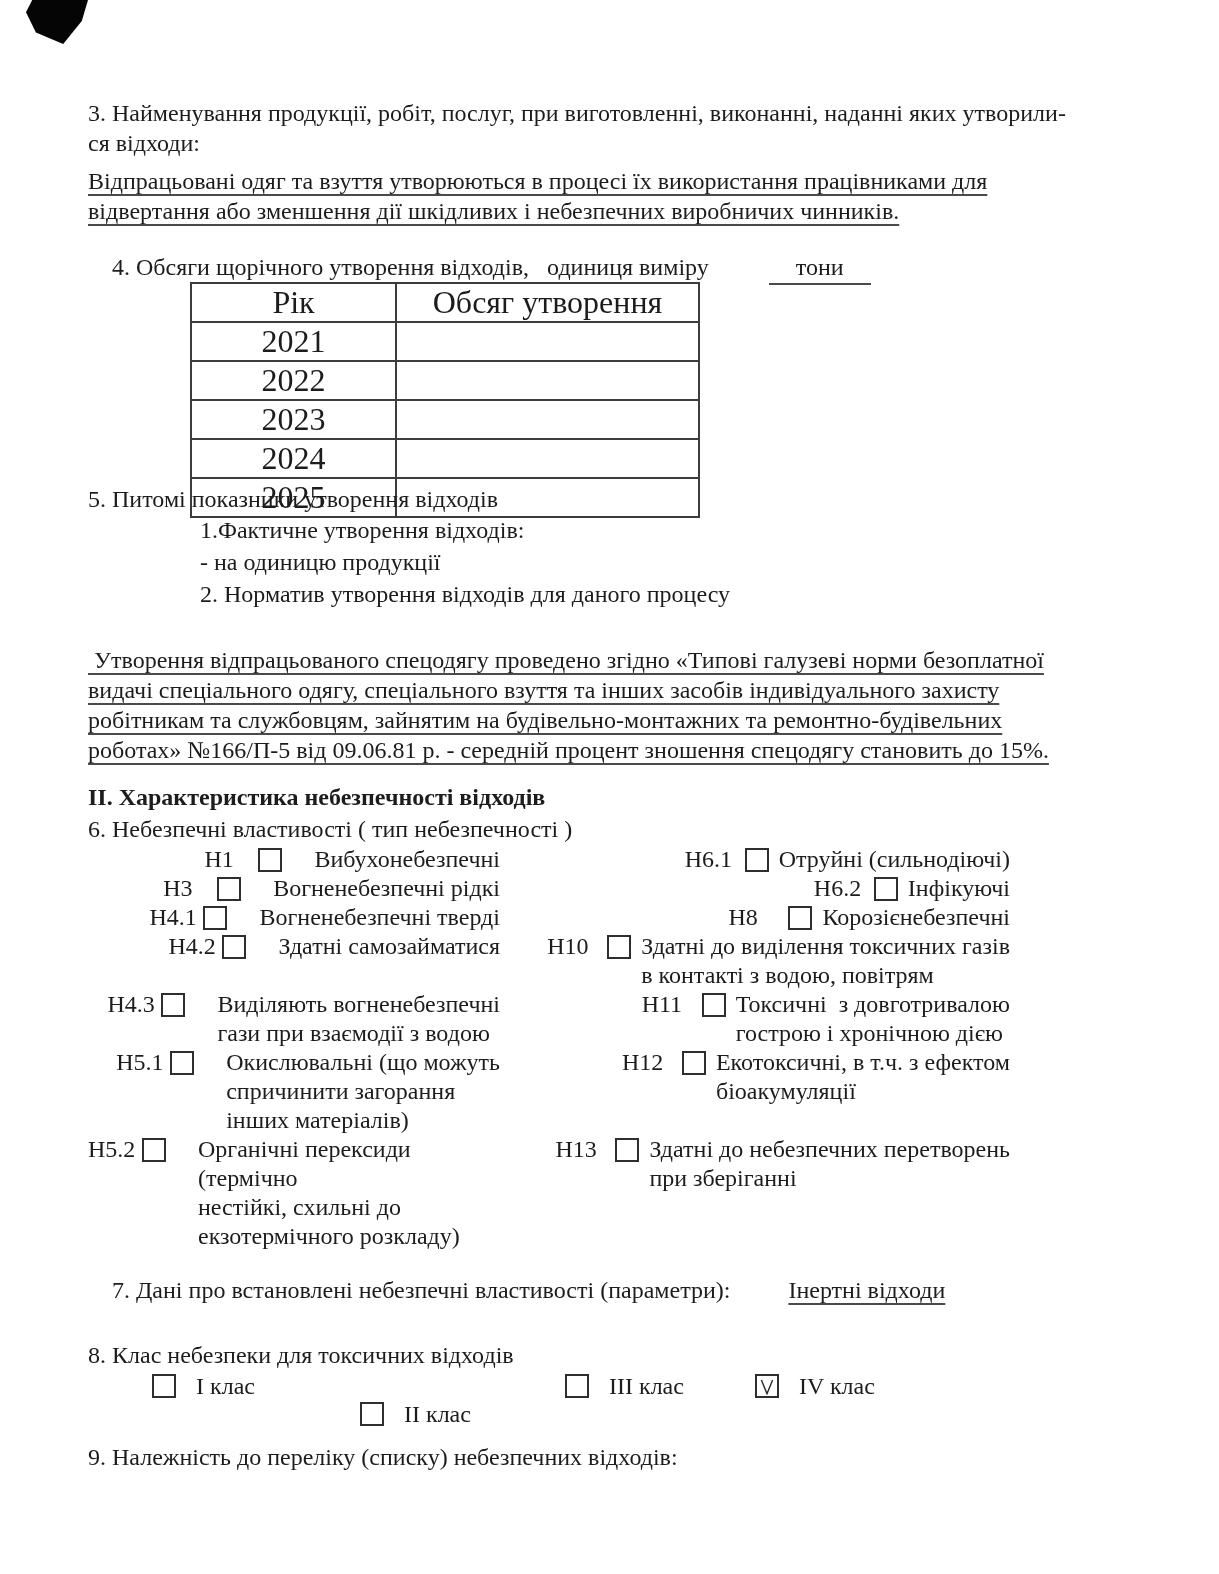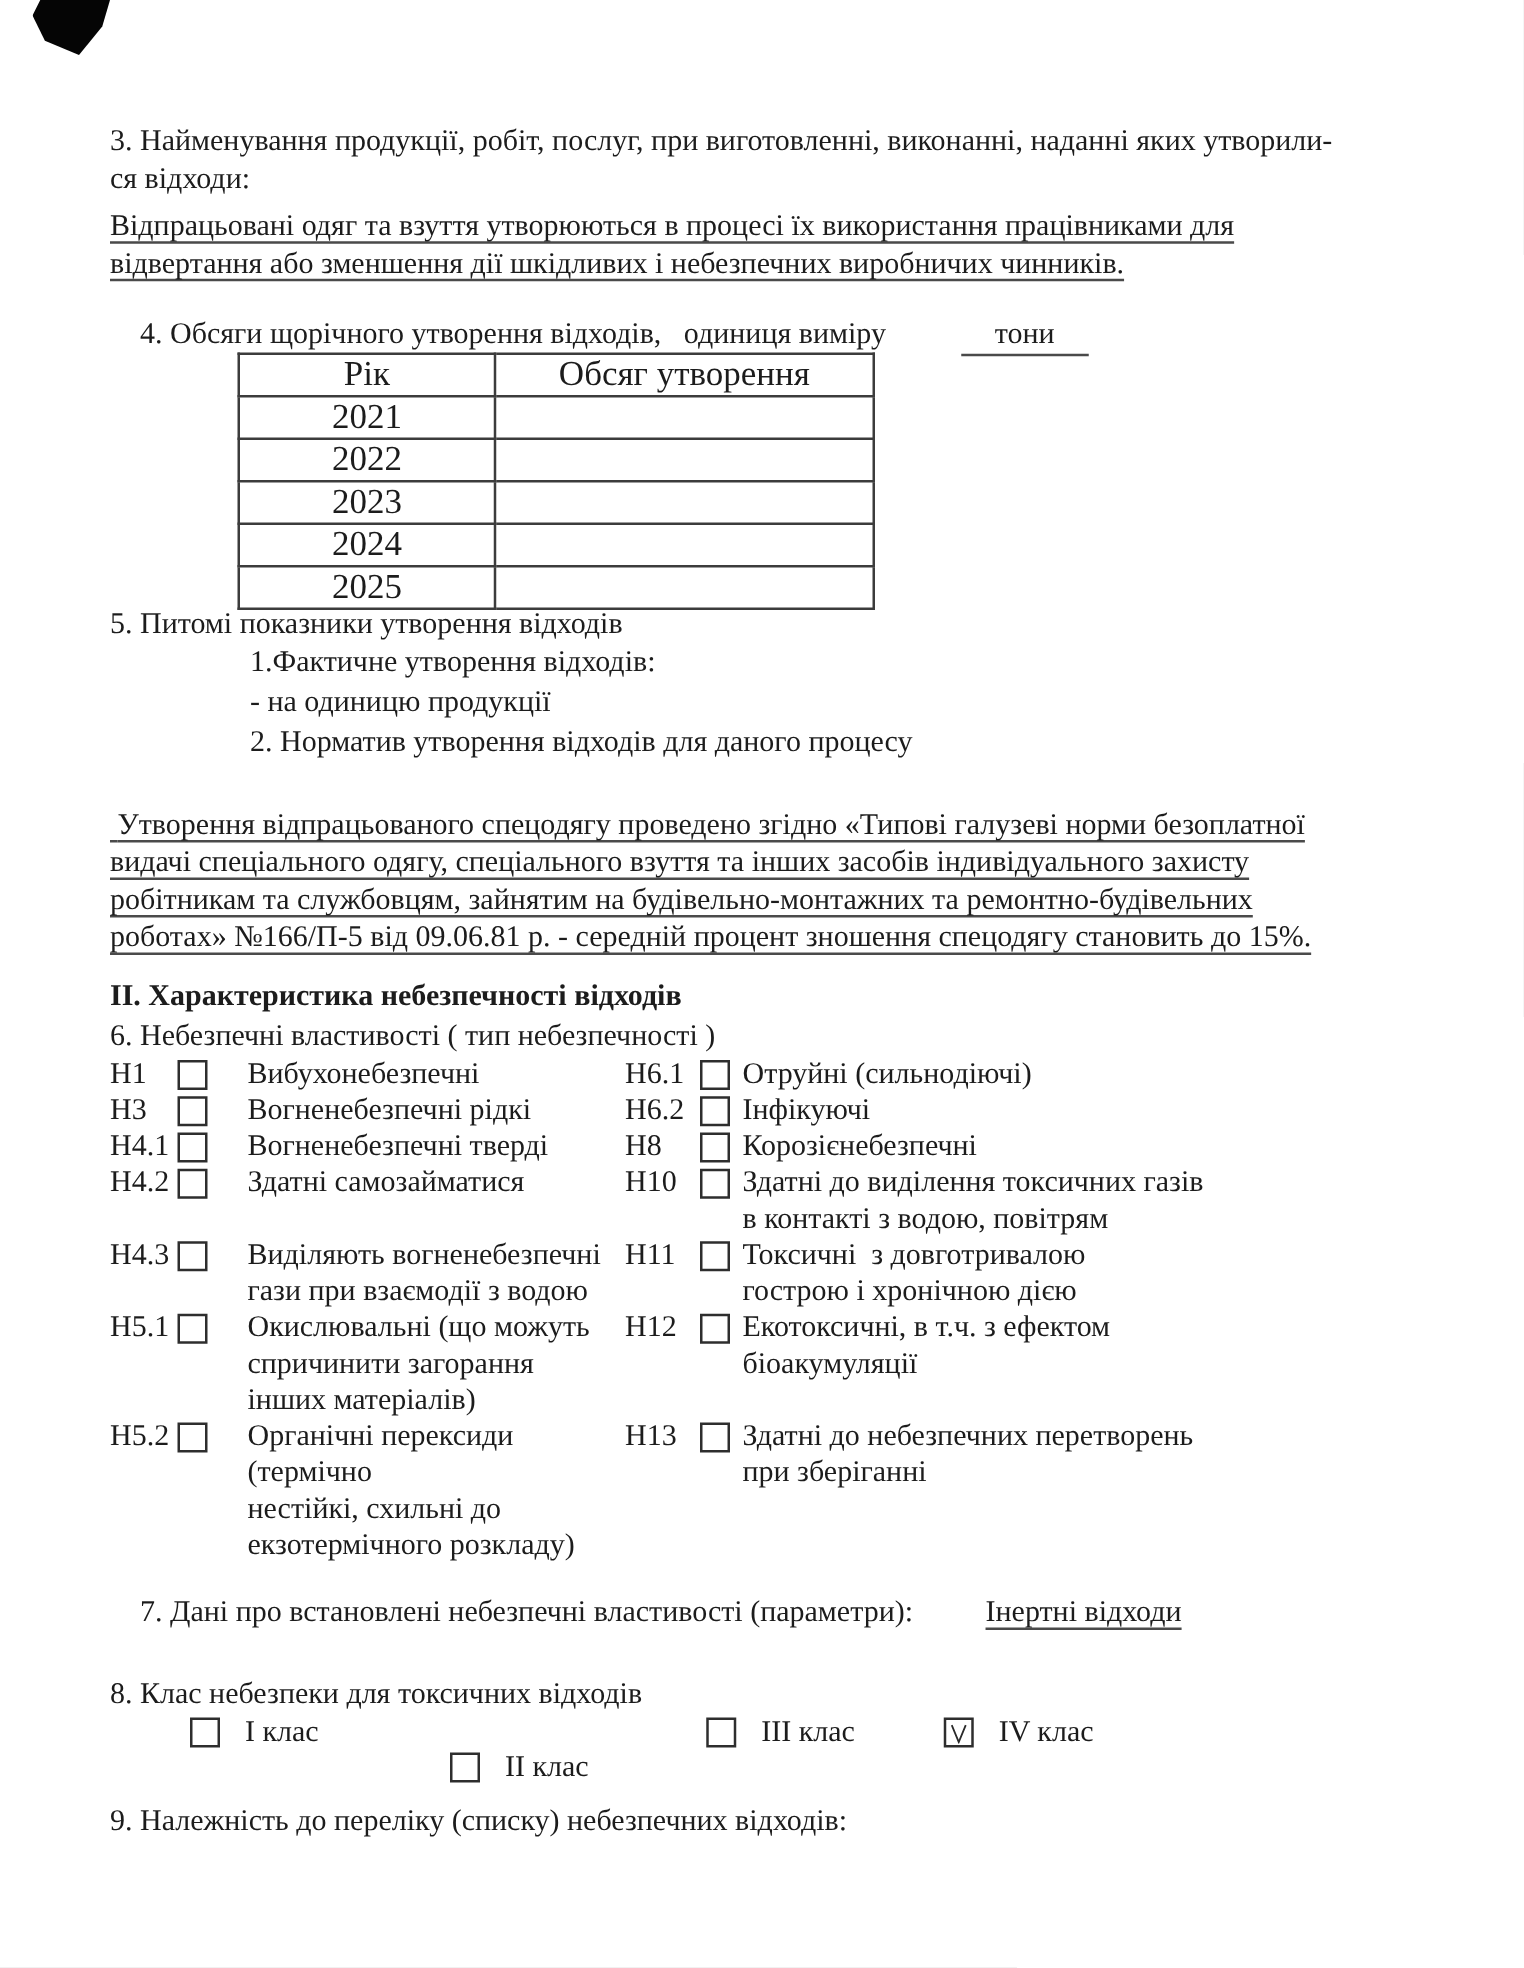--- a/index.html
+++ b/index.html
@@ -13,31 +13,31 @@
   .lh30{line-height:30px;}
   .u{text-decoration:underline;text-decoration-thickness:2px;
      text-decoration-color:#4a4a4a;text-underline-offset:5px;}
   .bold{font-weight:bold;}
 
   .corner-mark{position:absolute;left:26px;top:0;width:62px;height:44px;background:#050505;
     clip-path:polygon(10% 0,100% 0,90% 48%,60% 100%,16% 74%,0 28%);}
 
   table.years{border-collapse:collapse;}
   .years th,.years td{border:2px solid #3c3c3c;text-align:center;
-    font-weight:normal;font-size:28px;padding:0;}
+    font-weight:normal;font-size:32px;padding:0;}
   .years th{height:30px;}
   .years td{height:26px;}
 
   .unit-line{display:inline-block;width:102px;text-align:center;
     border-bottom:2px solid #4a4a4a;margin-left:60px;padding-bottom:2px;}
 
   .hz-col{position:absolute;top:845px;}
   .hz-left{left:88px;width:412px;}
   .hz-right{left:500px;width:510px;}
-  .hz-entry{display:flex;align-items:flex-start;line-height:29px;}
+  .hz-entry{display:flex;align-items:flex-start;line-height:29px;justify-content:flex-end;}
   .hz-code{flex:0 0 54px;}
   .hz-right .hz-code{flex:0 0 60px;}
   .hz-box{flex:0 0 auto;width:20px;height:20px;border:2px solid #2e2e2e;
     margin:3px 32px 0 0;display:inline-flex;align-items:center;justify-content:center;}
   .hz-right .hz-box{margin-right:10px;}
   .hz-label{white-space:pre-wrap;}
   .gap-after{margin-bottom:29px;}
 
   .opt{position:absolute;top:0;display:flex;align-items:center;gap:20px;height:28px;text-align:center;}
   .opt-box{width:20px;height:20px;border:2px solid #2e2e2e;

